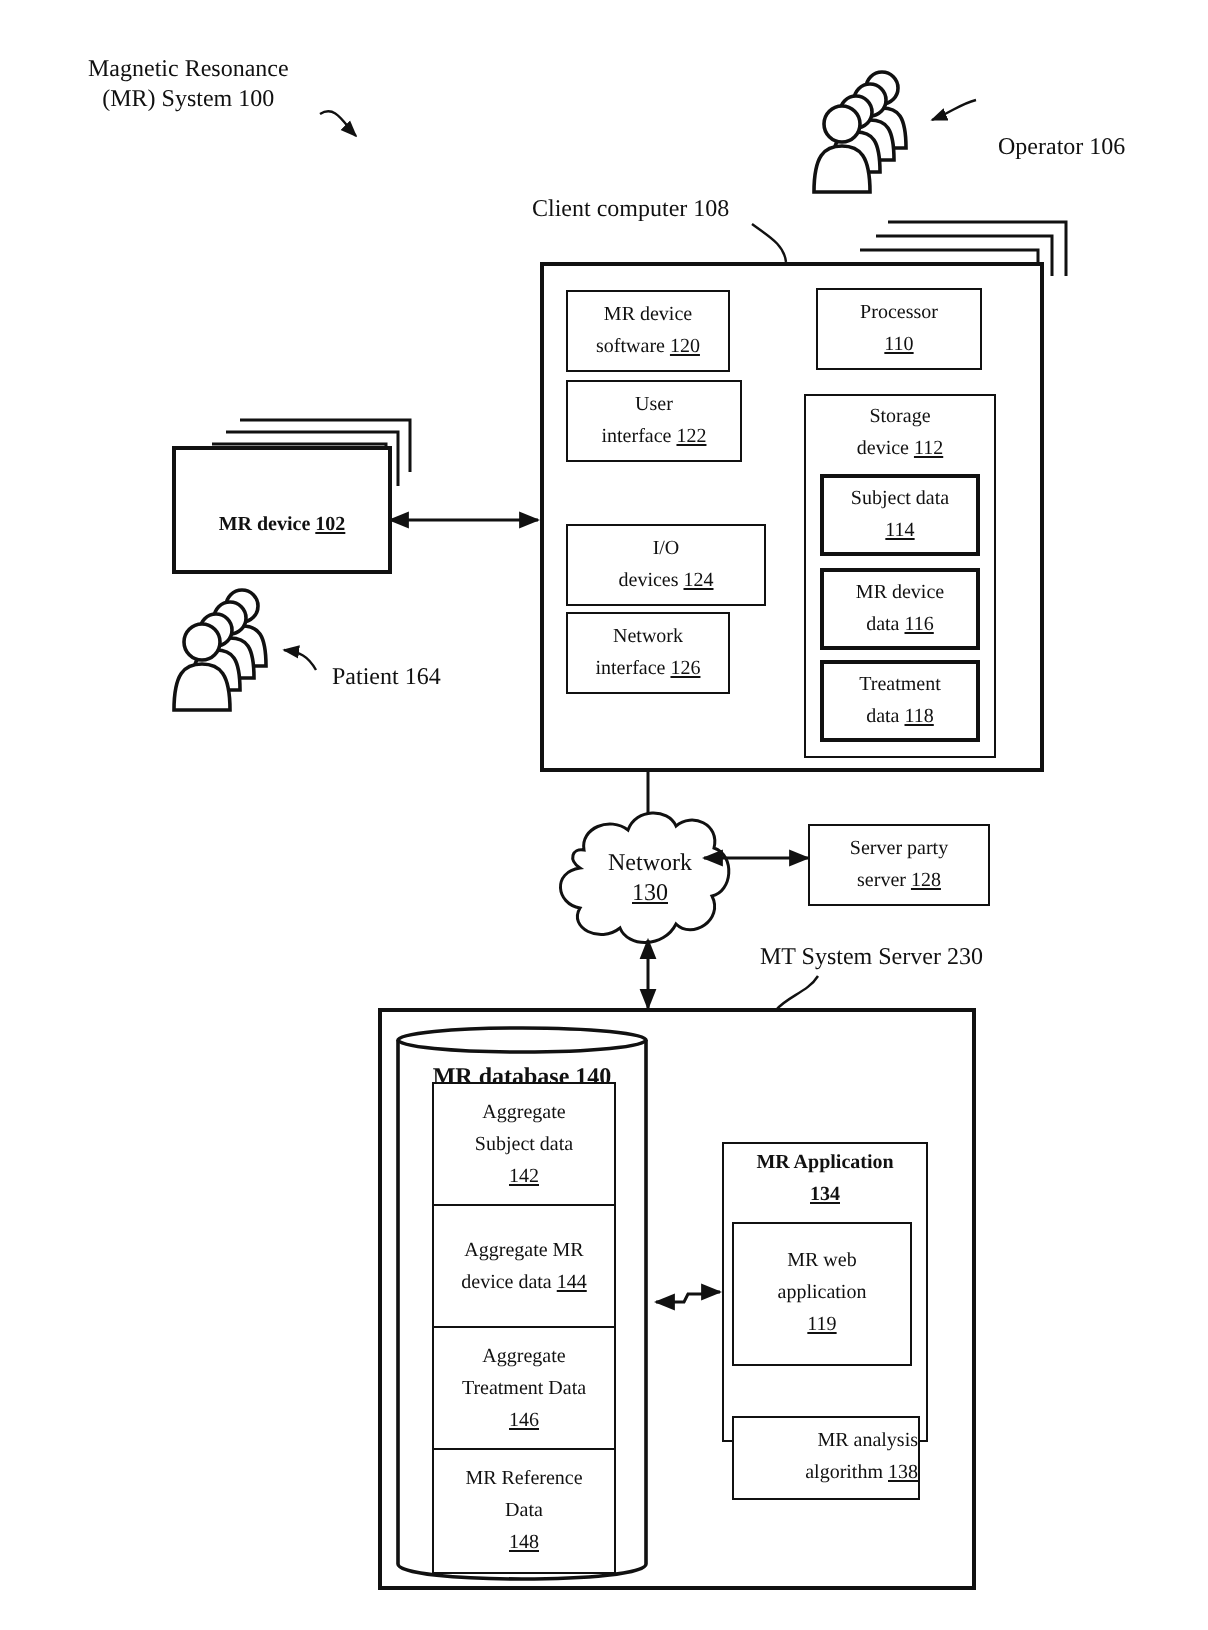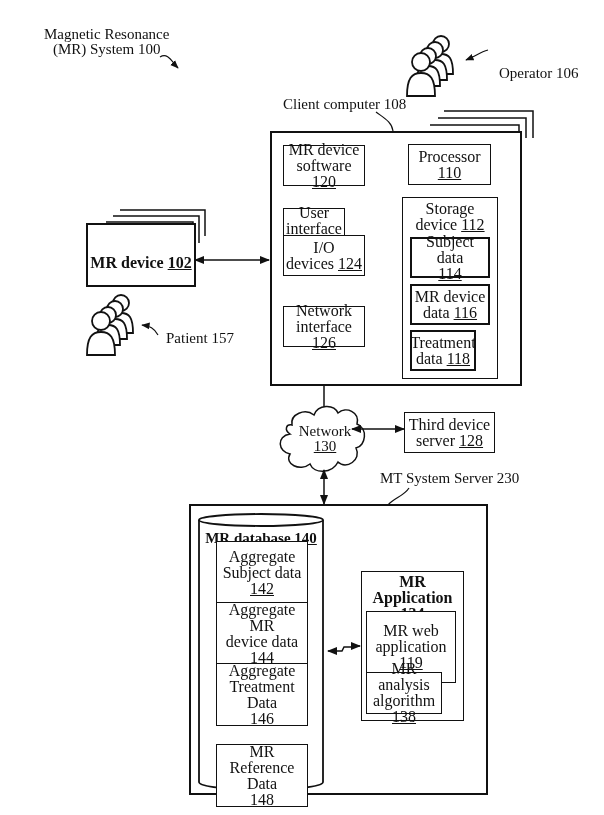--- a/index.html
+++ b/index.html
@@ -1,23 +1,23 @@
 <!DOCTYPE html>
 <html><head>
 <meta charset="utf-8">
 <style>
   html, body { margin: 0; padding: 0; background: #ffffff; }
   body { width: 604px; height: 815px; position: relative; overflow: hidden;
          font-family: "Liberation Serif", "DejaVu Serif", serif; color: #111; }
   svg.lines { position: absolute; left: 0; top: 0; width: 604px; height: 815px; }
   .box { position: absolute; border: 2px solid #111; background: #fff; box-sizing: border-box;
          display: flex; flex-direction: column; align-items: center; justify-content: center;
-         text-align: center; font-size: 16px; line-height: 16px; }
+         text-align: center; font-size: 10px; line-height: 16px; }
   .thin { border-width: 1.5px; }
-  .lbl { position: absolute; font-size: 15px; line-height: 15px; white-space: nowrap; }
+  .lbl { position: absolute; font-size: 12px; line-height: 15px; white-space: nowrap; }
   .ref { text-decoration: underline; }
   .bold { font-weight: bold; }
   .center { text-align: center; }
 </style>
 </head>
 <body>
 
 <svg class="lines" viewBox="0 0 604 815">
   <defs>
     <marker id="ah" viewBox="0 0 10 10" refX="9" refY="5" markerWidth="7" markerHeight="7" orient="auto-start-reverse">
@@ -106,39 +106,39 @@
 
   <path d="M328,651 L342,651 L344,647 L352,647 L352,646 L360,646" fill="none" stroke="#111" stroke-width="1.5" marker-start="url(#ah)" marker-end="url(#ah)"></path>
 </svg>
 
 <div class="lbl center" style="left:44px; top:27px;">
   <div>Magnetic Resonance</div>
   <div>(MR) System 100</div>
 </div>
 
 <div class="lbl" style="left:499px; top:42px;margin-top:24px;">Operator 106</div>
-<div class="lbl" style="left:166px; top:331px;">Patient 157</div>
-<div class="lbl" style="left:283px; top:97px;">Client computer 108</div>
+<div class="lbl" style="left:166px; top:331px;">Patient 164</div>
+<div class="lbl" style="left:266px; top:97px;">Client computer 108</div>
 <div class="lbl" style="left:380px; top:471px;">MT System Server 230</div>
 
 <div class="box" style="left:86px; top:223px; width:110px; height:64px; justify-content:flex-start; padding-top:30px;">
   <div class="bold"><span>MR device</span> <span class="ref">102</span></div>
 </div>
 
 <div class="box" style="left:270px; top:131px; width:252px; height:255px;"></div>
 
 <div class="box thin" style="left:283px; top:145px; width:82px; height:41px;">
   <div>MR device</div>
   <div><span>software</span> <span class="ref">120</span></div>
 </div>
-<div class="box thin" style="left:283px; top:208px; width:62px; height:41px;justify-content:center;">
+<div class="box thin" style="left:283px; top:190px; width:88px; height:41px;justify-content:center;">
   <div>User</div>
   <div><span>interface</span> <span class="ref">122</span></div>
 </div>
-<div class="box thin" style="left:283px; top:235px; width:82px; height:41px;">
+<div class="box thin" style="left:283px; top:262px; width:100px; height:41px;">
   <div>I/O</div>
   <div><span>devices</span> <span class="ref">124</span></div>
 </div>
 <div class="box thin" style="left:283px; top:306px; width:82px; height:41px;">
   <div>Network</div>
   <div><span>interface</span> <span class="ref">126</span></div>
 </div>
 <div class="box thin" style="left:408px; top:144px; width:83px; height:41px;">
   <div>Processor</div>
   <div class="ref">110</div>
@@ -149,32 +149,32 @@
   <div><span>device</span> <span class="ref">112</span></div>
 </div>
 <div class="box" style="left:410px; top:237px; width:80px; height:41px;">
   <div>Subject data</div>
   <div class="ref">114</div>
 </div>
 <div class="box" style="left:410px; top:284px; width:80px; height:41px;">
   <div>MR device</div>
   <div><span>data</span> <span class="ref">116</span></div>
 </div>
-<div class="box" style="left:410px; top:330px; width:66px; height:41px;">
+<div class="box" style="left:410px; top:330px; width:80px; height:41px;">
   <div>Treatment</div>
   <div><span>data</span> <span class="ref">118</span></div>
 </div>
 
 <div class="lbl center" style="left:296px; top:424px; width:58px;">
   <div>Network</div>
   <div class="ref">130</div>
 </div>
 
 <div class="box thin" style="left:404px; top:412px; width:91px; height:41px;">
-  <div>Third device</div>
+  <div>Server party</div>
   <div><span>server</span> <span class="ref">128</span></div>
 </div>
 
 <div class="lbl bold center" style="left:199px; top:531px; width:124px;">
   <span>MR database 1</span><span class="ref">40</span>
 </div>
 
 <div class="box thin" style="left:216px; top:541px; width:92px; height:63px;">
   <div>Aggregate</div>
   <div>Subject data</div>
@@ -182,31 +182,31 @@
 </div>
 <div class="box thin" style="left:216px; top:602px; width:92px; height:63px;text-align:center;">
   <div>Aggregate MR</div>
   <div><span>device data</span> <span class="ref">144</span></div>
 </div>
 <div class="box thin" style="left:216px; top:663px; width:92px; height:63px;">
   <div>Aggregate</div>
   <div>Treatment Data</div>
   <div class="ref">146</div>
 </div>
-<div class="box thin" style="left:216px; top:724px; width:92px; height:63px;margin-top:20px;">
+<div class="box thin" style="left:216px; top:724px; width:92px; height:63px;">
   <div>MR Reference</div>
   <div>Data</div>
   <div class="ref">148</div>
 </div>
 
 <div class="box thin" style="left:361px; top:571px; width:103px; height:150px; justify-content:flex-start; padding-top:2px;">
   <div class="bold">MR Application</div>
   <div class="bold ref">134</div>
 </div>
 <div class="box thin" style="left:366px; top:611px; width:90px; height:72px;">
   <div>MR web</div>
   <div>application</div>
   <div class="ref">119</div>
 </div>
-<div class="box thin" style="left:366px; top:672px; width:76px; height:42px;">
+<div class="box thin" style="left:366px; top:708px; width:94px; height:42px;align-items:flex-end;">
   <div>MR analysis</div>
   <div><span>algorithm</span> <span class="ref">138</span></div>
 </div>
 
 </body></html>

